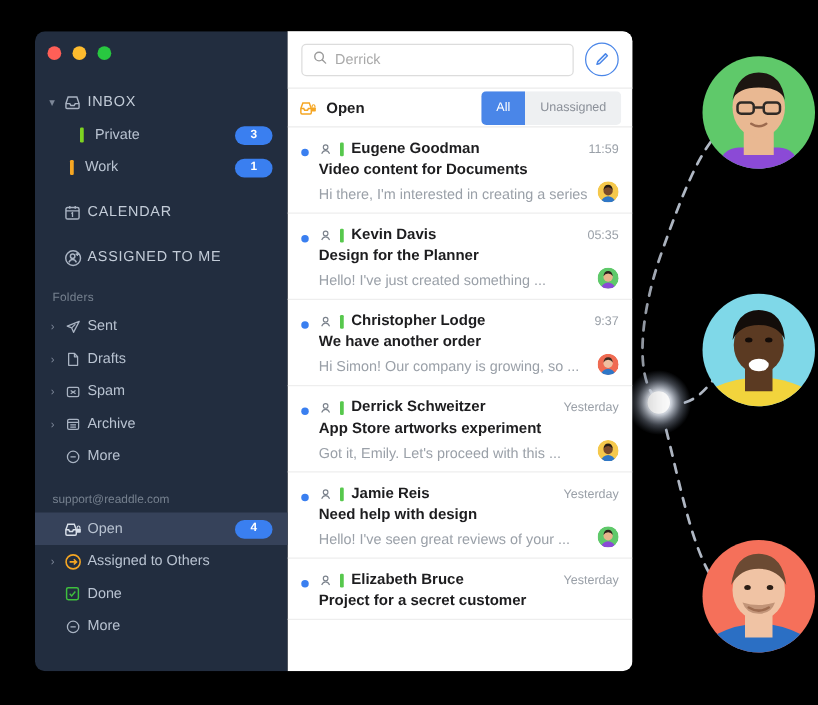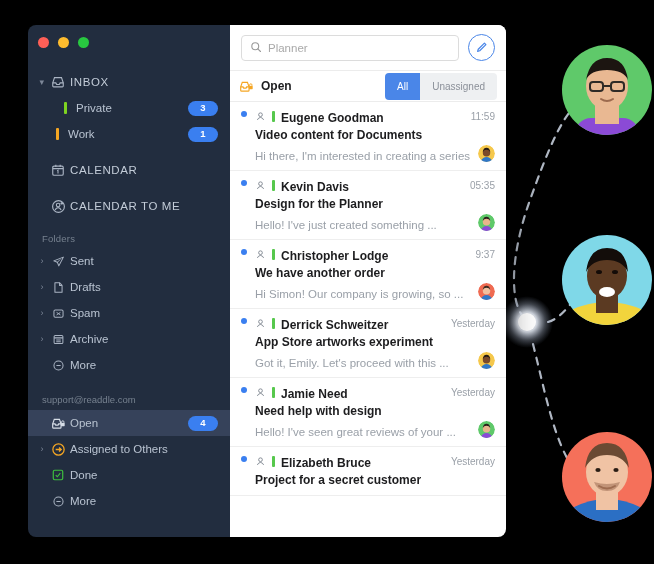--- a/index.html
+++ b/index.html
@@ -49,21 +49,21 @@
             border-bottom:1px solid #ececec;}
   #listhead .title{font-size:12px;font-weight:bold;color:#1d1d1f;flex:1 1 auto;}
   .seg{display:flex;border-radius:4px;overflow:hidden;height:27px;}
   .seg div{font-size:10px;display:flex;align-items:center;justify-content:center;padding:0 12px;}
   .seg .on{background:#4a86e8;color:#fff;}
   .seg .off{background:#eef0f2;color:#8b9099;}
 
   #mails{flex:1 1 auto;overflow:hidden;}
   .mail{padding:9px 11px 8px 11px;border-bottom:1px solid #eeeeee;position:relative;}
   .mail:last-child{border-bottom:1px solid #eeeeee;}
-  .m-top{display:flex;align-items:flex-start;gap:0;}
+  .m-top{display:flex;align-items:flex-end;gap:0;}
   .dot{width:6px;height:6px;border-radius:50%;background:#3a7ff0;flex:0 0 6px;margin-right:8px;}
   .pico{flex:0 0 13px;margin-right:4px;display:flex;align-items:center;color:#6b7280;}
   .mtag{width:3px;height:11px;background:#57c84d;border-radius:1px;flex:0 0 3px;margin-right:6px;}
   .mname{font-size:12px;font-weight:bold;color:#1d1d1f;flex:1 1 auto;white-space:nowrap;overflow:hidden;}
   .mtime{font-size:10px;color:#9aa0a8;flex:0 0 auto;padding-left:6px;}
   .msubj{font-size:12px;font-weight:bold;color:#1d1d1f;margin:3px 0 0 14px;
          white-space:nowrap;overflow:hidden;}
   .m-bot{display:flex;align-items:flex-end;margin:3px 0 0 14px;gap:6px;}
   .mprev{font-size:11.5px;color:#9aa0a8;flex:1 1 auto;white-space:nowrap;overflow:hidden;}
   .mav{width:17px;height:17px;border-radius:50%;flex:0 0 17px;overflow:hidden;position:relative;}
@@ -191,21 +191,21 @@
       <div class="srow cap" style="margin-top:10px;">
         <span class="caret"></span>
         <span class="sico">
           <svg width="15" height="15" viewBox="0 0 16 16" fill="none" stroke="#aab4c3" stroke-width="1.25">
             <circle cx="8" cy="8" r="6.3"></circle>
             <circle cx="7.6" cy="6.4" r="1.9"></circle>
             <path d="M4.4 11.6 q1.2 -2.4 3.2 -2.4 q2 0 3.2 2.4"></path>
             <path d="M11.6 3.2 v3 M10.1 4.7 h3" stroke-width="1.2"></path>
           </svg>
         </span>
-        <span class="slabel">CALENDAR TO ME</span>
+        <span class="slabel">ASSIGNED TO ME</span>
       </div>
 
       <div class="sechead">Folders</div>
 
       <div class="srow">
         <span class="caret">›</span>
         <span class="sico">
           <svg width="13" height="13" viewBox="0 0 16 16" fill="none" stroke="#aab4c3" stroke-width="1.25" stroke-linejoin="round">
             <path d="M14 2.6 L2.2 7.2 L6.6 9 L8.4 13.4 Z"></path>
             <path d="M6.6 9 L10.2 5.4" stroke-width="1.1"></path>
@@ -313,21 +313,21 @@
   <div id="list">
 
     <div id="searchbar">
       <div id="searchbox">
         <span>
           <svg width="12" height="12" viewBox="0 0 16 16" fill="none" stroke="#9b9b9b" stroke-width="1.5">
             <circle cx="7" cy="7" r="4.6"></circle>
               <path d="M10.4 10.4 L14 14" stroke-linecap="round"></path>
           </svg>
         </span>
-        <span class="ph">Planner</span>
+        <span class="ph">Derrick</span>
       </div>
       <div id="compose">
         <svg width="13" height="13" viewBox="0 0 16 16" fill="none" stroke="#4a86e8" stroke-width="1.5" stroke-linejoin="round">
           <path d="M11.6 2.6 L13.4 4.4 L5.8 12 L3.2 12.8 L4 10.2 Z"></path>
         </svg>
       </div>
     </div>
 
     <div id="listhead">
       <span style="display:flex;align-items:center;">
@@ -445,21 +445,21 @@
         <div class="mail">
           <div class="m-top">
             <span class="dot"></span>
             <span class="pico">
               <svg width="11" height="11" viewBox="0 0 16 16" fill="none" stroke="#7b828c" stroke-width="1.3">
                 <circle cx="8" cy="5.4" r="2.7"></circle>
                 <path d="M3.4 13 q1.6 -3.6 4.6 -3.6 q3 0 4.6 3.6"></path>
               </svg>
             </span>
             <span class="mtag"></span>
-            <span class="mname">Jamie Need</span>
+            <span class="mname">Jamie Reis</span>
             <span class="mtime">Yesterday</span>
           </div>
           <div class="msubj">Need help with design</div>
           <div class="m-bot">
             <span class="mprev">Hello! I've seen great reviews of your ...</span>
             <span class="mav"><svg width="17" height="17" viewBox="0 0 20 20">
                 <circle cx="10" cy="10" r="10" fill="#5fc96a"></circle>
                 <path d="M2.5 20 q3 -6 7.5 -6 q4.5 0 7.5 6 z" fill="#8b4ad6"></path>
                 <circle cx="10" cy="9" r="4.4" fill="#e8b48c"></circle>
                 <path d="M5.6 8.2 q.6 -5 4.4 -5 q3.8 0 4.4 5 q-1.4 -2.6 -4.4 -2.6 q-3 0 -4.4 2.6z" fill="#2b211b"></path>

